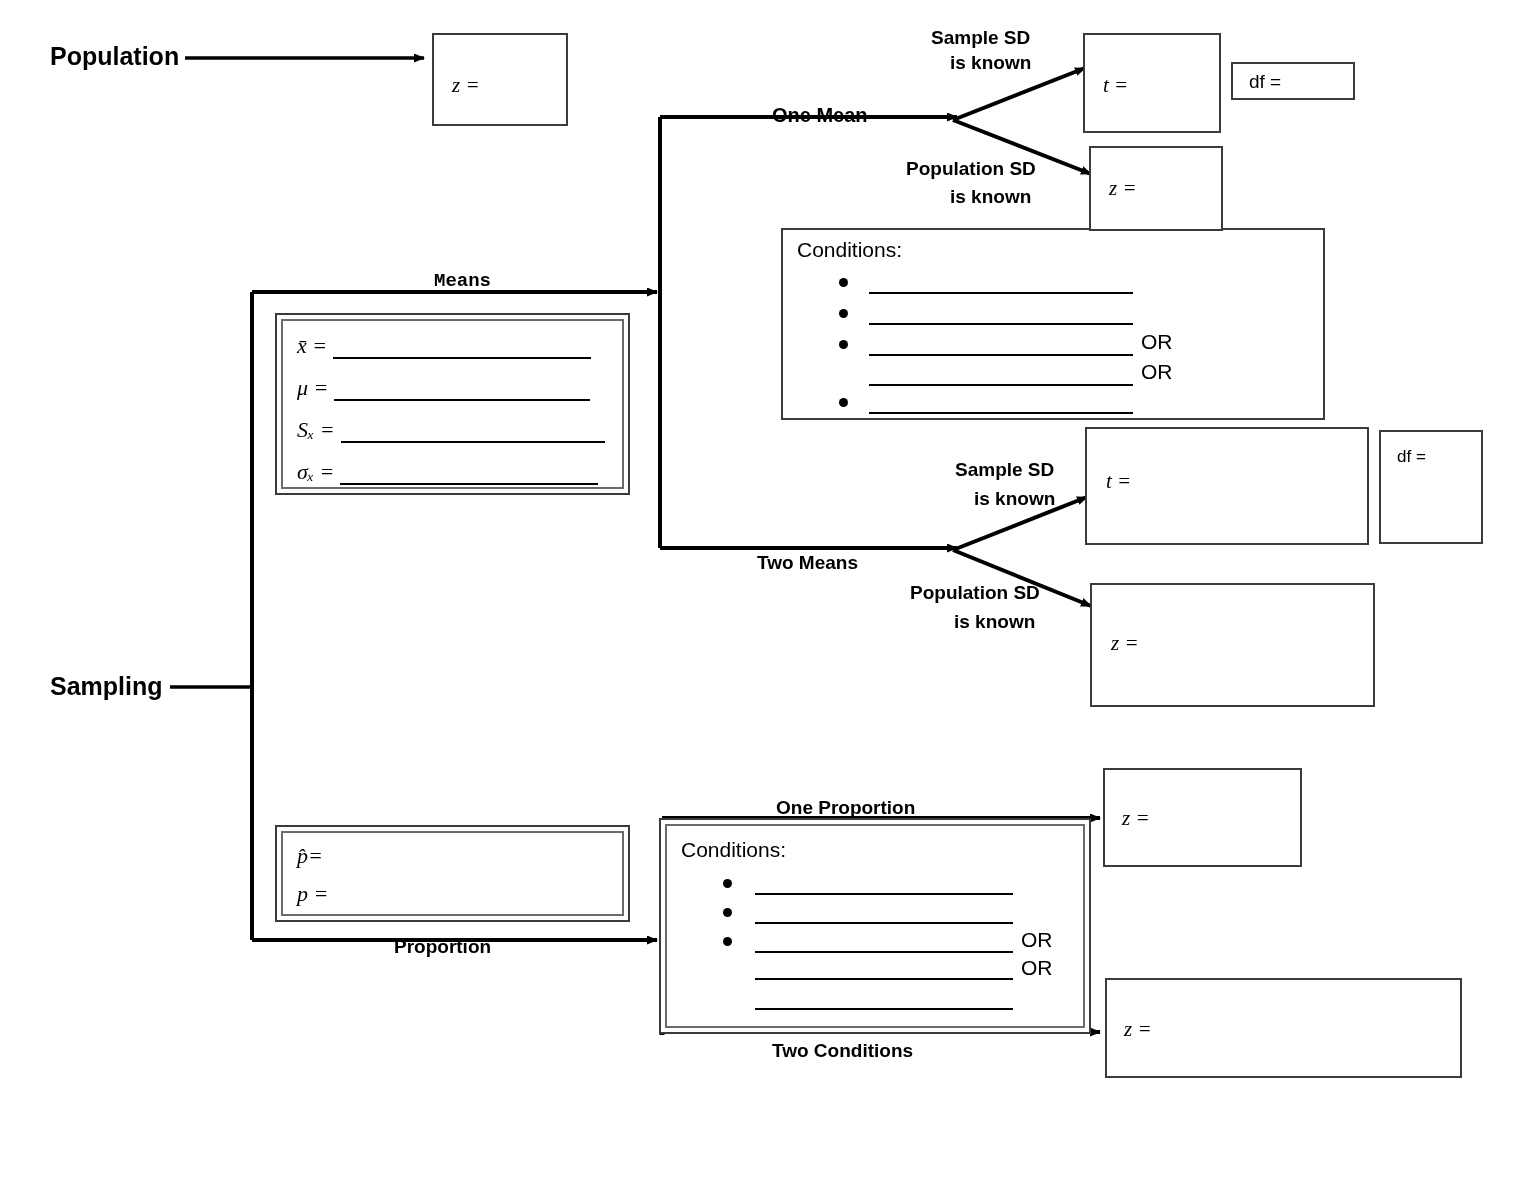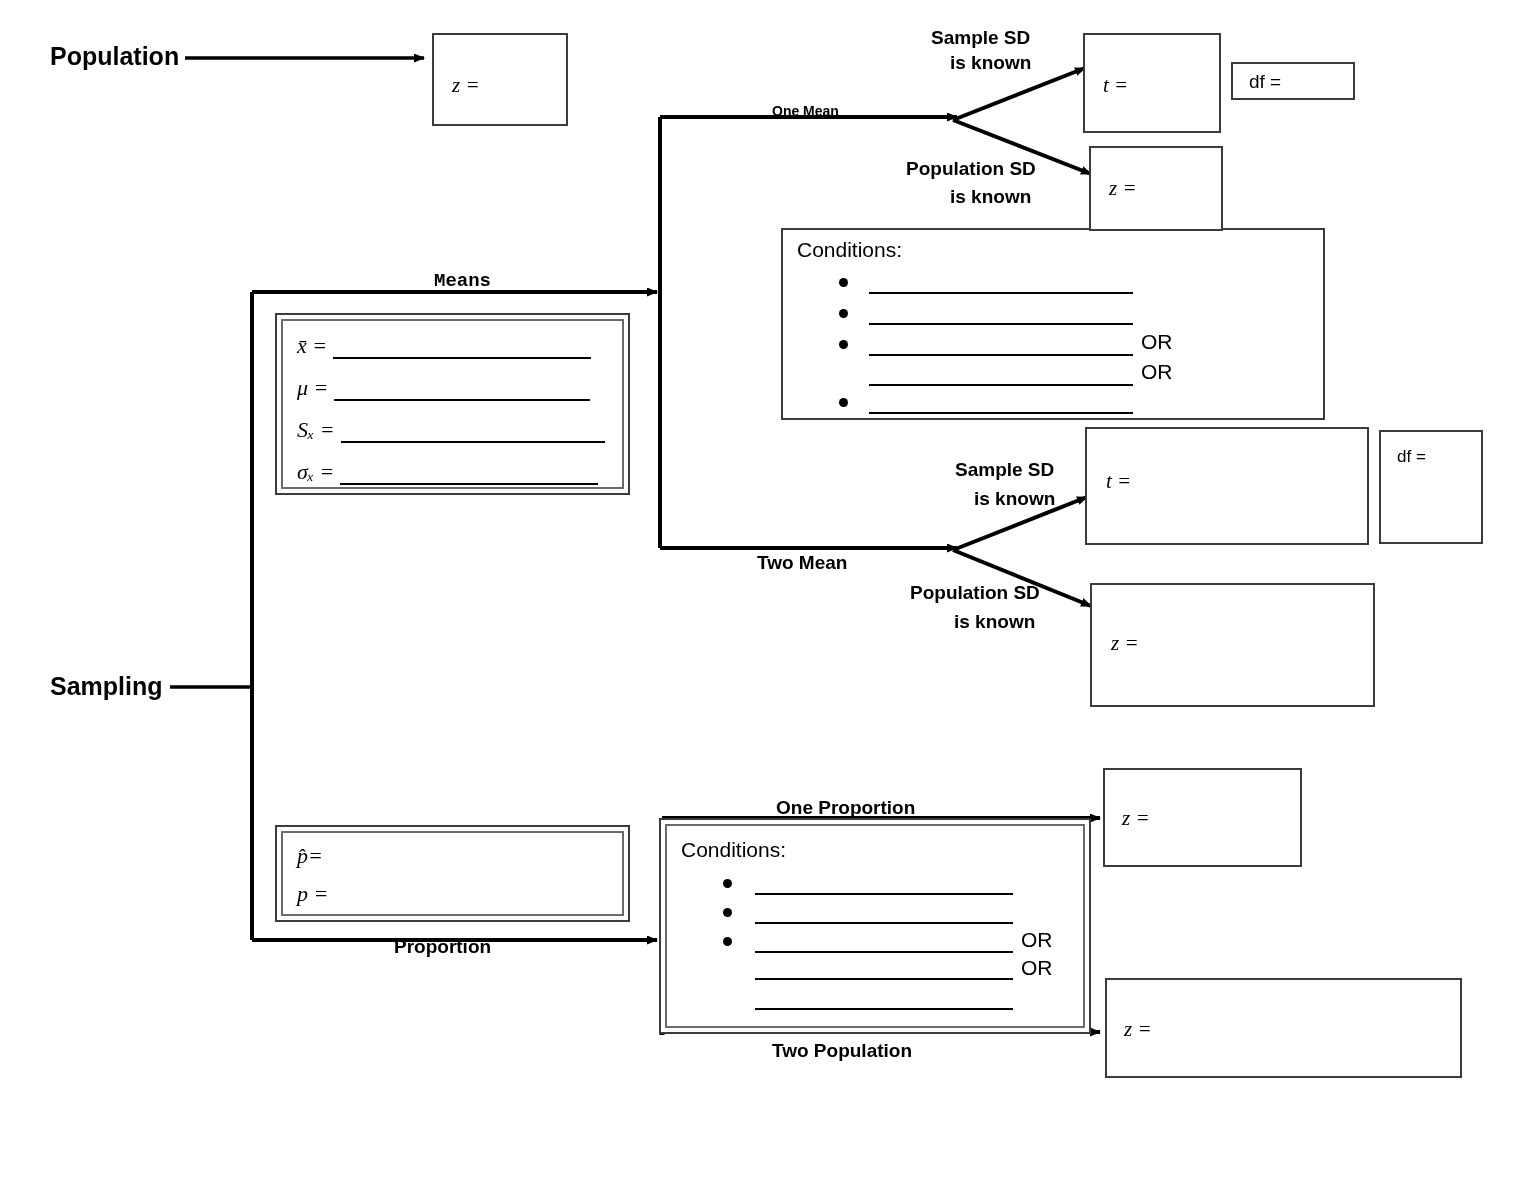--- a/index.html
+++ b/index.html
@@ -160,27 +160,27 @@
   </svg>
 
   <div class="node-label" style="left:50px; top:42px; font-size:25px;">Population</div>
 
   <div class="node-label" style="left:50px; top:672px; font-size:25px;">Sampling</div>
 
   <div class="edge-label" style="left:434px; top:270px; font-size:19px;font-family:Liberation Mono, monospace;">Means</div>
 
   <div class="edge-label" style="left:394px; top:936px; font-size:19px;">Proportion</div>
 
-  <div class="edge-label" style="left:772px; top:103px; font-size:14px;">One Mean</div>
-
-  <div class="edge-label" style="left:757px; top:552px; font-size:19px;">Two Mean</div>
+  <div class="edge-label" style="left:772px; top:103px; font-size:20px;">One Mean</div>
+
+  <div class="edge-label" style="left:757px; top:552px; font-size:19px;">Two Means</div>
 
   <div class="edge-label" style="left:776px; top:797px; font-size:19px;">One Proportion</div>
 
-  <div class="edge-label" style="left:772px; top:1040px; font-size:19px;">Two Population</div>
+  <div class="edge-label" style="left:772px; top:1040px; font-size:19px;">Two Conditions</div>
 
   <div class="edge-label" style="left:931px; top:27px; font-size:19px;">Sample SD</div>
   <div class="edge-label" style="left:950px; top:52px; font-size:19px;">is known</div>
 
   <div class="edge-label" style="left:906px; top:158px; font-size:19px;">Population SD</div>
   <div class="edge-label" style="left:950px; top:186px; font-size:19px;">is known</div>
 
   <div class="edge-label" style="left:955px; top:459px; font-size:19px;">Sample SD</div>
   <div class="edge-label" style="left:974px; top:488px; font-size:19px;">is known</div>
 

